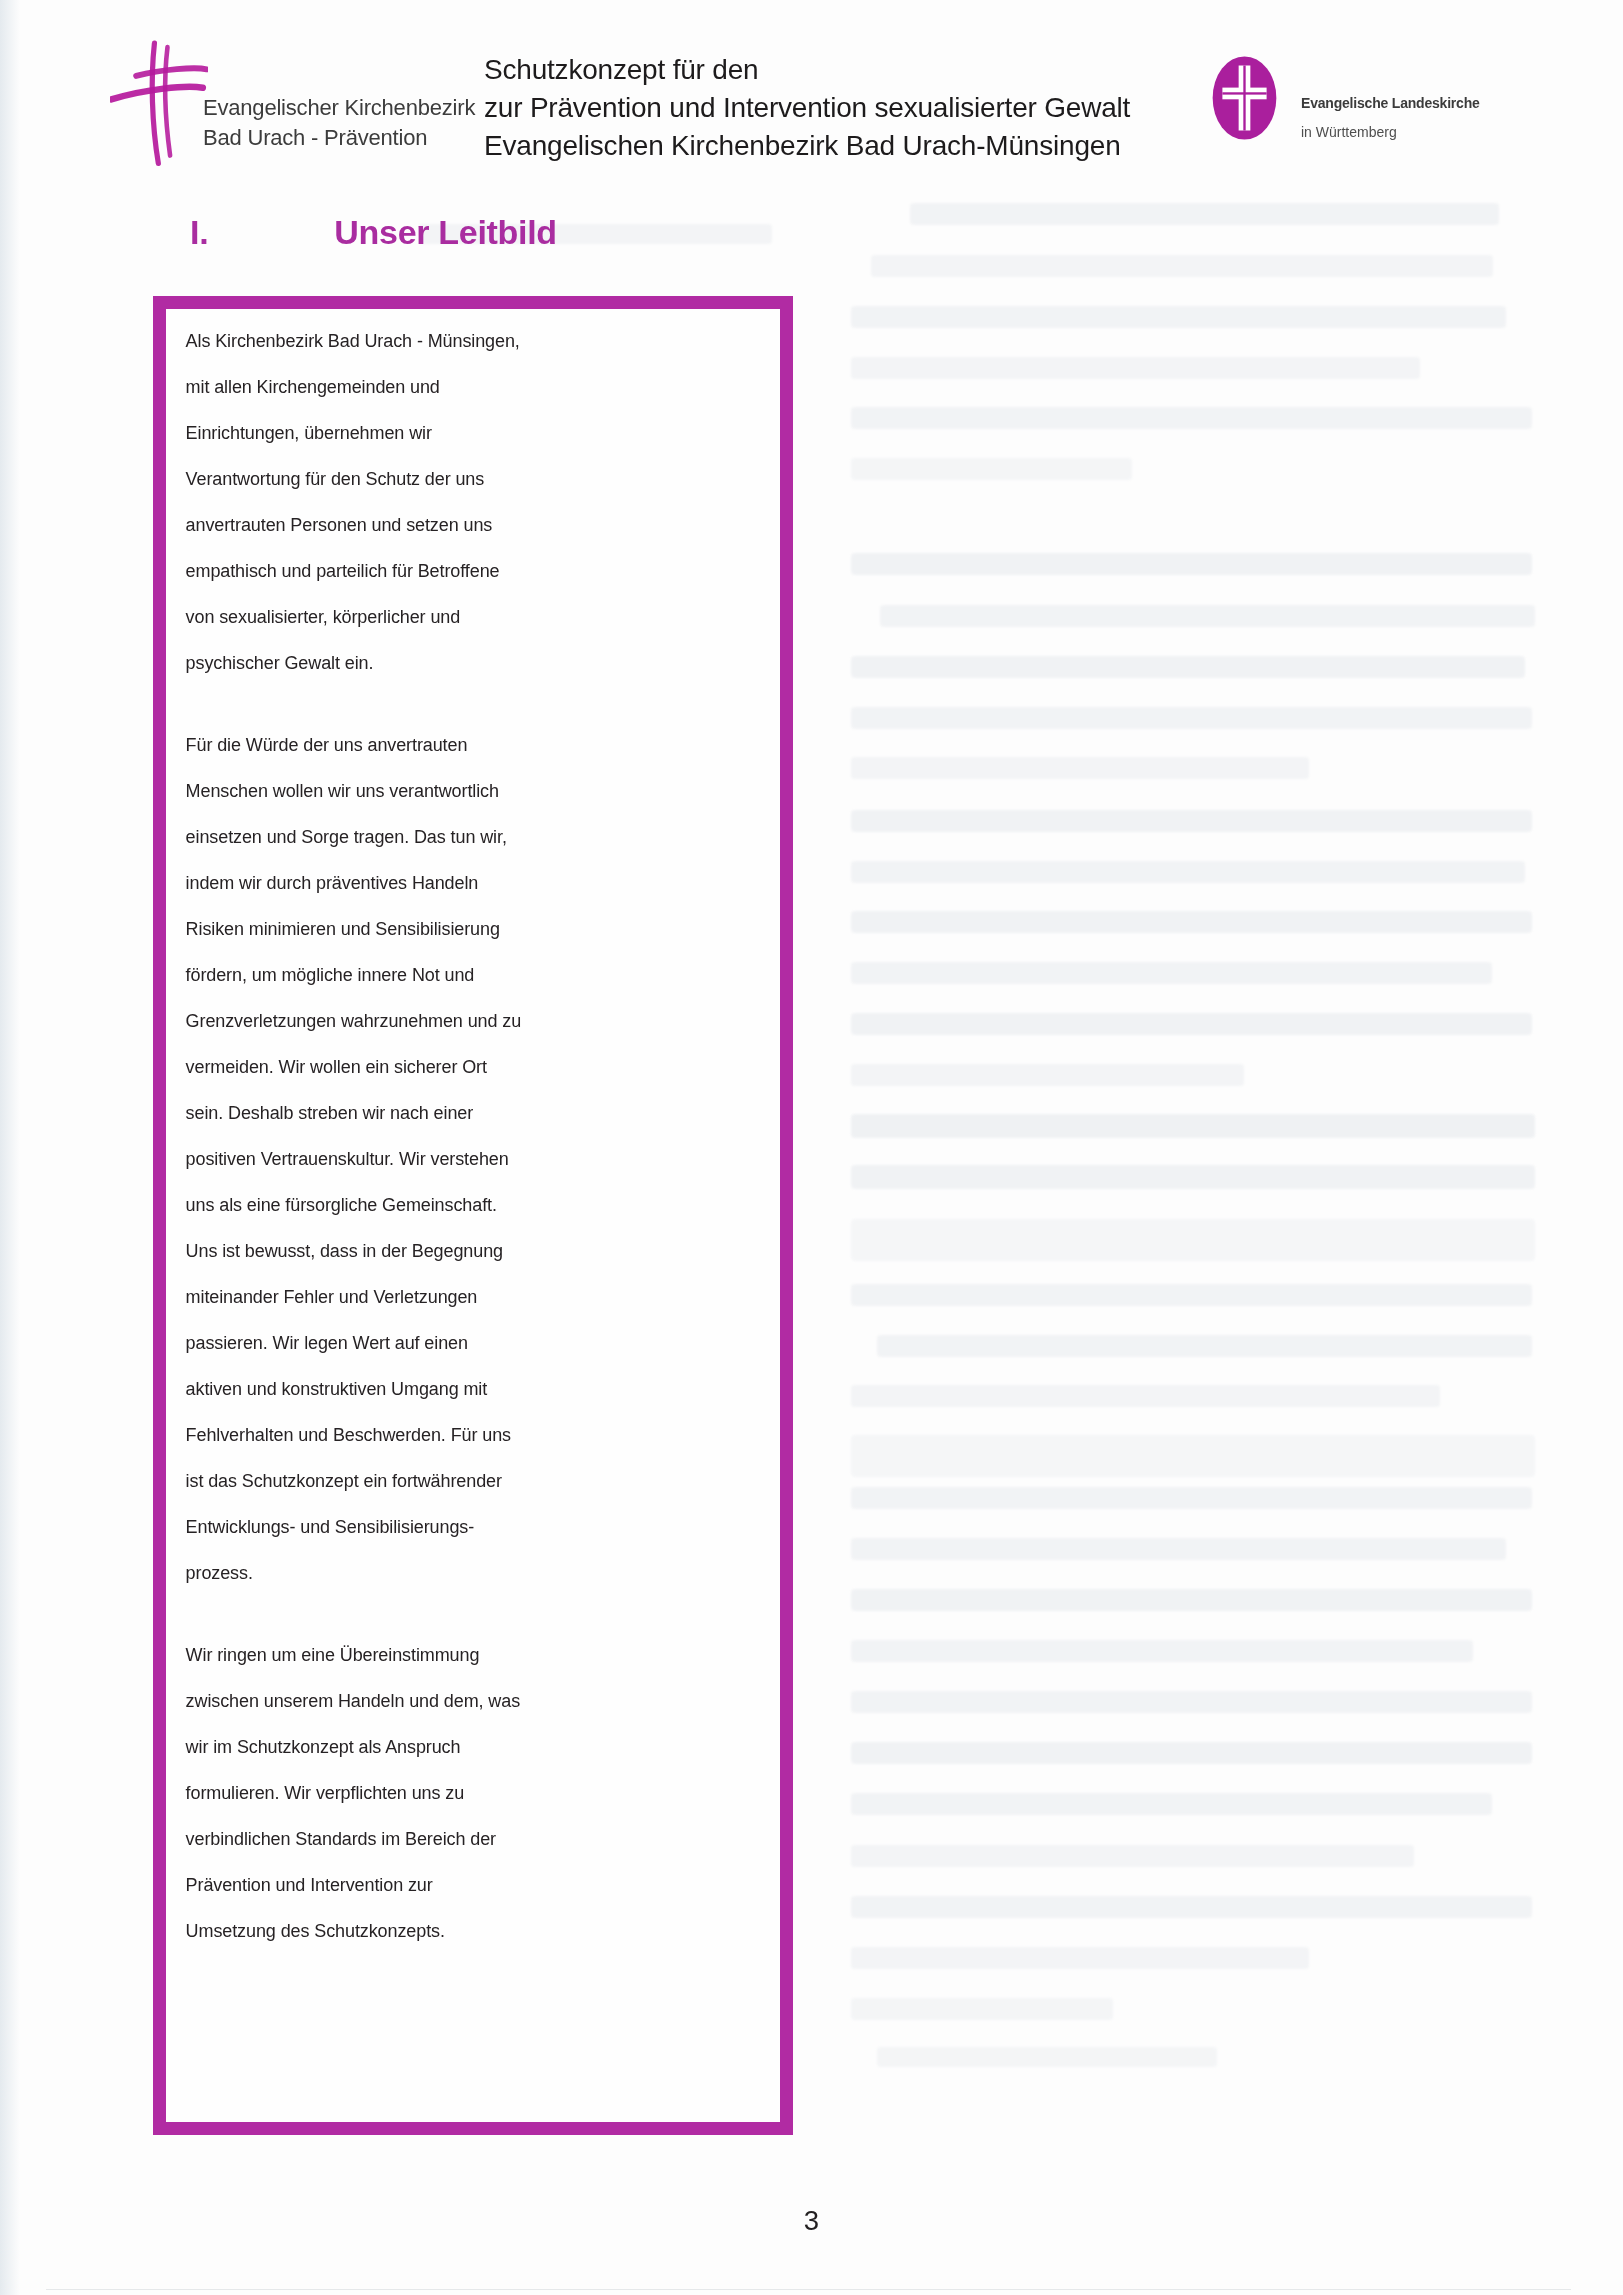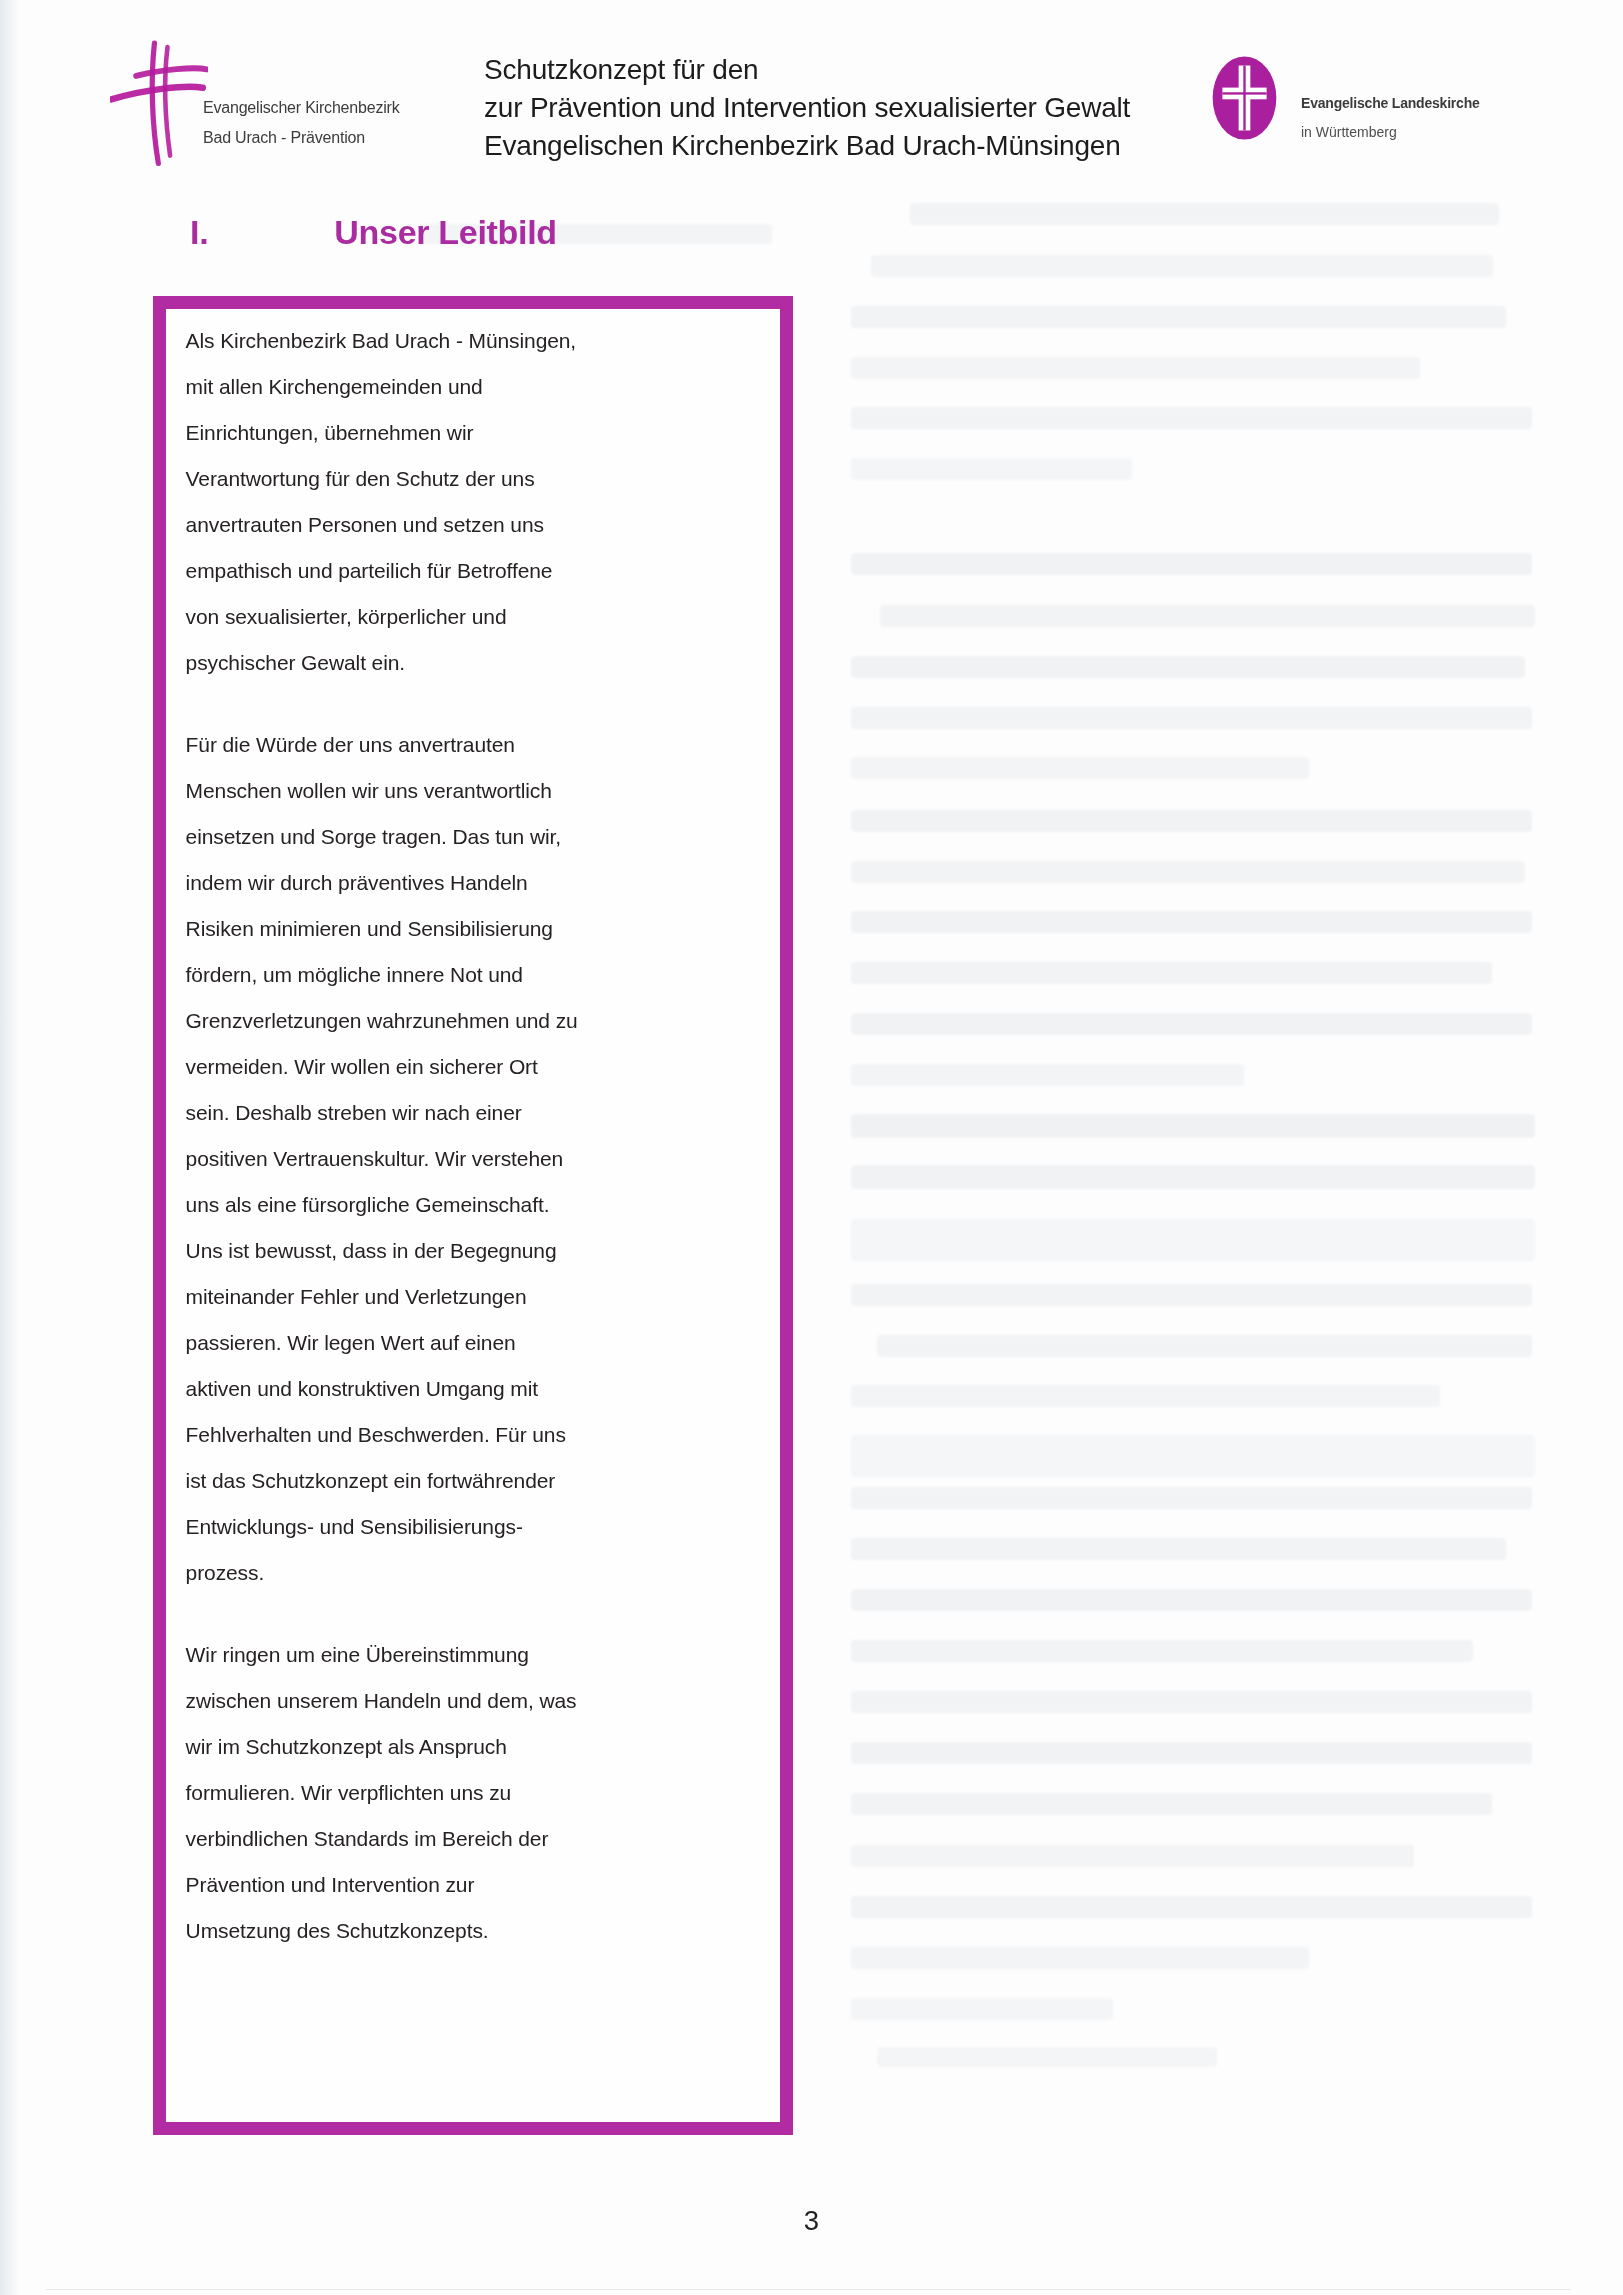--- a/index.html
+++ b/index.html
@@ -28,21 +28,21 @@
   }
   .edge-line-bottom{
     position:absolute;left:46px;right:52px;bottom:5.2px;height:1.3px;
     background:rgba(160,170,180,0.25);
   }
 
   
   .hand-cross{position:absolute;left:110px;top:39px;}
   .brand-left-text{
     position:absolute;left:203px;top:93px;
-    font-size:16px;line-height:30px;color:var(--text-gray);
+    font-size:22px;line-height:30px;color:var(--text-gray);
     letter-spacing:-0.2px;
   }
   .doc-title{
     position:absolute;left:484px;top:51px;width:746px;
     text-align:left;font-size:28px;line-height:38px;color:#1d1b1c;
     letter-spacing:-0.2px;
   }
   .brand-right-logo{position:absolute;left:1212px;top:55px;}
   .brand-right-text{
     position:absolute;left:1301px;top:89px;
@@ -61,21 +61,21 @@
 
   
   .leitbild-box{
     position:absolute;left:153px;top:296px;width:640px;min-height:1839px;
     border:13.7px solid var(--border-magenta);
     background:rgba(255,255,255,0.55);
     padding:9.2px 26px 13px 19.6px;
   }
   .leitbild-box p{
     white-space:pre-line;
-    font-size:21px;line-height:46px;
+    font-size:18px;line-height:46px;
     letter-spacing:-0.1px;
     margin-bottom:36px;
     color:var(--text-dark);
   }
   .leitbild-box p.quote-p{
     font-style:italic;color:var(--accent);
   }
   .leitbild-box p.last{margin-bottom:7px;}
 
   

